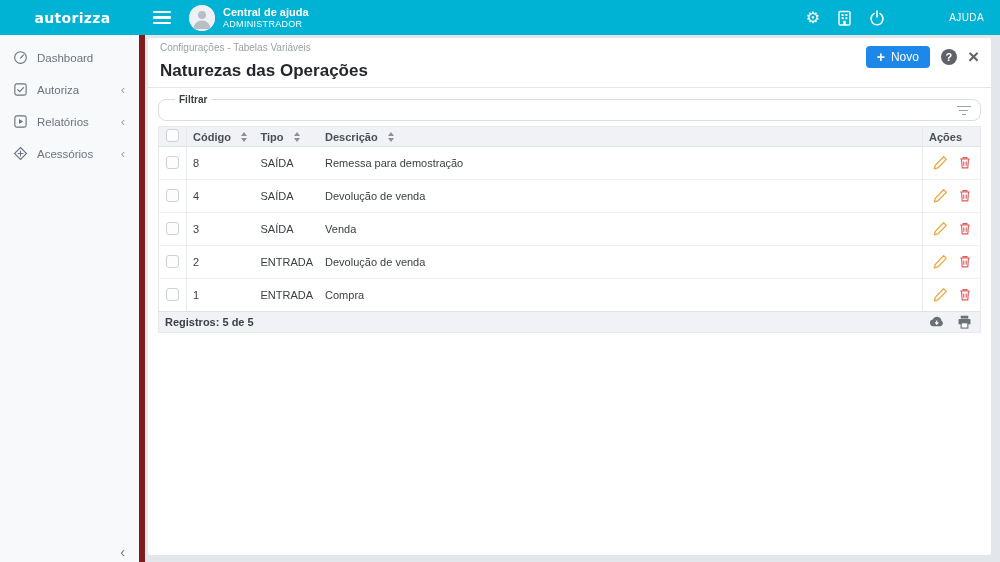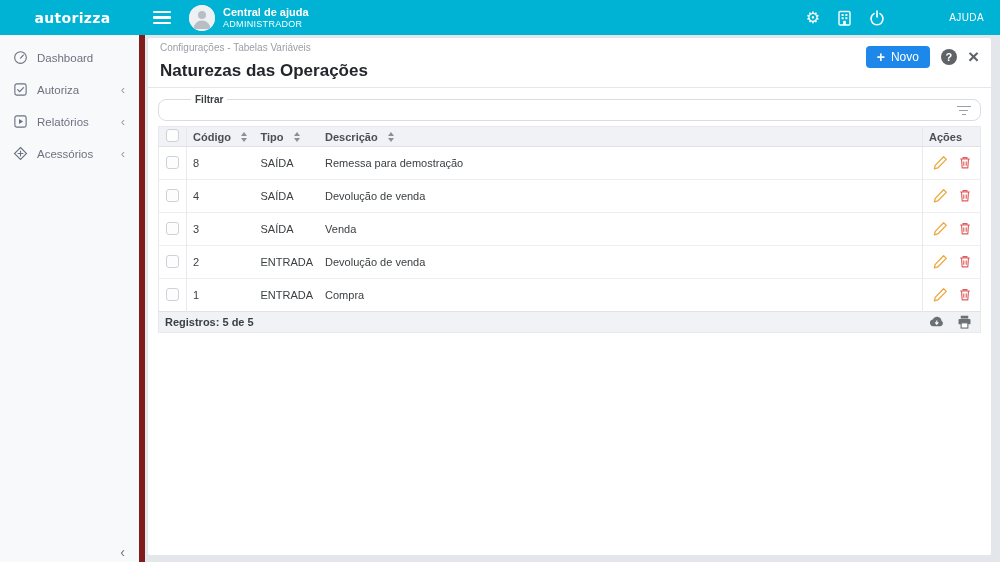--- a/index.html
+++ b/index.html
@@ -51,21 +51,21 @@
   .btn-novo .plus { font-size: 14px; font-weight: 700; line-height: 1; }
   .help-circle { width: 16px; height: 16px; border-radius: 50%; background: #5f6368; color: #fff;
                  font-size: 11px; font-weight: 700; display: flex; align-items: center;
                  justify-content: center; cursor: pointer; }
   .close-x { color: #5f6368; font-size: 19px; font-weight: 700; line-height: 14px; cursor: pointer; }
 
   
   .filters { display: flex; gap: 14px; margin: 6px 10px 0 10px; }
   .filters fieldset { flex: 1; border: 1px solid #d9dce0; border-radius: 8px; height: 27px;
                       position: relative; padding: 0 10px; }
-  .filters legend { font-size: 10px; font-weight: 700; color: #3c4043; padding: 0 4px; margin-left: 22px; }
+  .filters legend { font-size: 10px; font-weight: 700; color: #3c4043; padding: 0 4px; margin-left: 6px; }
   .field-icon { position: absolute; right: 9px; bottom: 5px; display: inline-flex; }
   .filter-lines { display: flex; flex-direction: column; gap: 2.5px; align-items: center; width: 15px; }
   .filter-lines i { display: block; height: 1.5px; background: #9aa0a6; }
   .filter-lines i:nth-child(1) { width: 14px; }
   .filter-lines i:nth-child(2) { width: 9px; }
   .filter-lines i:nth-child(3) { width: 4px; }
 
   
   .tbl-wrap { margin: 5px 10px 0 10px; }
   table { width: 100%; border-collapse: collapse; font-size: 11px; color: #3c4043;

